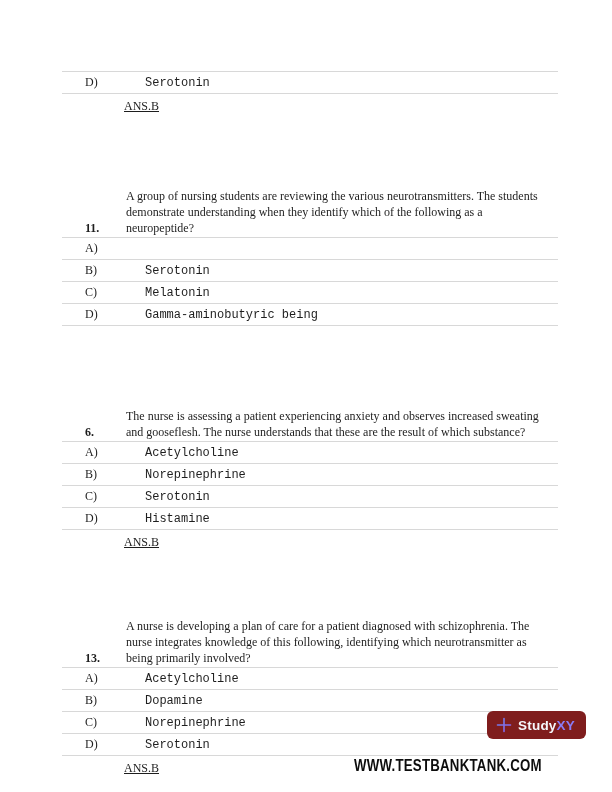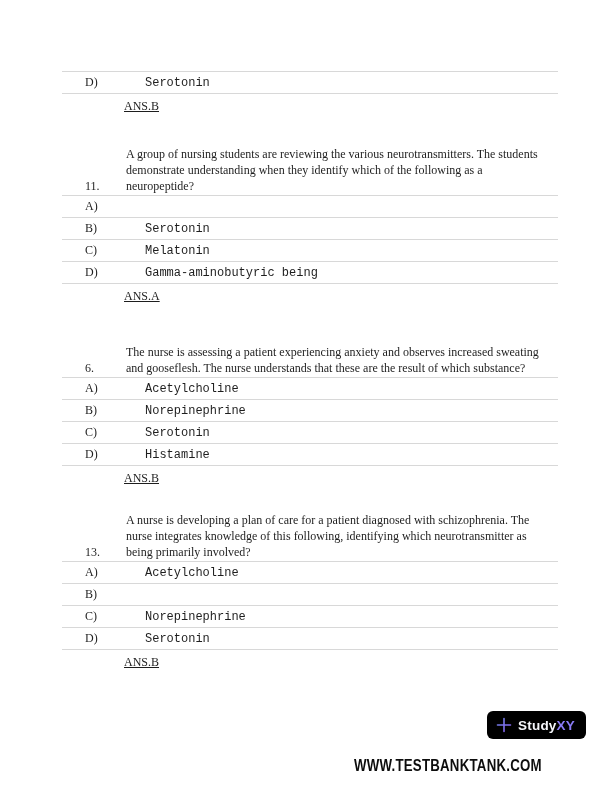--- a/index.html
+++ b/index.html
@@ -25,36 +25,36 @@
     align-items: center;
     border-top: 1px solid #d8d8d8;
     height: 21px;
   }
   .opt-letter { margin-left: 23px; width: 60px; flex: none; }
   .opt-text { flex: 1; font-family: Liberation Mono, monospace; }
   
   .ans-row { padding: 5px 0 0 62px; height: 15px; line-height: 15px; text-decoration: underline; }
   
   .q-row { display: flex; align-items: flex-end; margin-left: 23px; }
-  .q-num { width: 41px; flex: none; line-height: 16px; }
-  .q-text { width: 424px; line-height: 16px; }
+  .q-num { width: 41px; flex: none; line-height: 16px; font-weight: bold; }
+  .q-text { width: 424px; line-height: 16px; margin-top: 42px; }
   .mt-q1 { margin-top: 32px; }
   .mt-q2 { margin-top: 40px; }
   .mt-q3 { margin-top: 26px; }
   .mt-opts { margin-top: 1px; }
 
   
   .brand-badge {
     position: absolute;
     top: 711px; right: 26px;
     height: 28px;
     display: flex; align-items: center;
     gap: 6px;
     padding: 0 11px 0 9px;
-    background: #000000;
+    background: #7f1d1d;
     border-radius: 6px;
     font-family: "Liberation Sans", sans-serif;
     font-weight: bold;
     font-size: 13.5px;
   }
   .brand-primary { color: #f5f6fa; letter-spacing: 0.2px; }
   .brand-accent { color: #8b7cf7; letter-spacing: 0.2px; }
   .plus-icon { width: 16px; height: 16px; display: block; }
 
   
@@ -99,21 +99,20 @@
       </div>
       <div class="opt-row">
         <span class="opt-letter">C)</span>
         <span class="opt-text">Melatonin</span>
       </div>
       <div class="opt-row">
         <span class="opt-letter">D)</span>
         <span class="opt-text">Gamma-aminobutyric being</span>
       </div>
     </div>
-    <div class="ans-row">ANS.A</div>
 
     <div class="q-row mt-q2">
       <span class="q-num">6.</span>
       <span class="q-text">The nurse is assessing a patient experiencing anxiety and observes increased sweating and gooseflesh. The nurse understands that these are the result of which substance?</span>
     </div>
     <div class="opt-group mt-opts">
       <div class="opt-row">
         <span class="opt-letter">A)</span>
         <span class="opt-text">Acetylcholine</span>
       </div>
@@ -136,20 +135,21 @@
       <span class="q-num">13.</span>
       <span class="q-text">A nurse is developing a plan of care for a patient diagnosed with schizophrenia. The nurse integrates knowledge of this following, identifying which neurotransmitter as being primarily involved?</span>
     </div>
     <div class="opt-group mt-opts">
       <div class="opt-row">
         <span class="opt-letter">A)</span>
         <span class="opt-text">Acetylcholine</span>
       </div>
       <div class="opt-row">
         <span class="opt-letter">B)</span>
+        <span class="opt-text">Dopamine</span>
       </div>
       <div class="opt-row">
         <span class="opt-letter">C)</span>
         <span class="opt-text">Norepinephrine</span>
       </div>
       <div class="opt-row">
         <span class="opt-letter">D)</span>
         <span class="opt-text">Serotonin</span>
       </div>
     </div>

